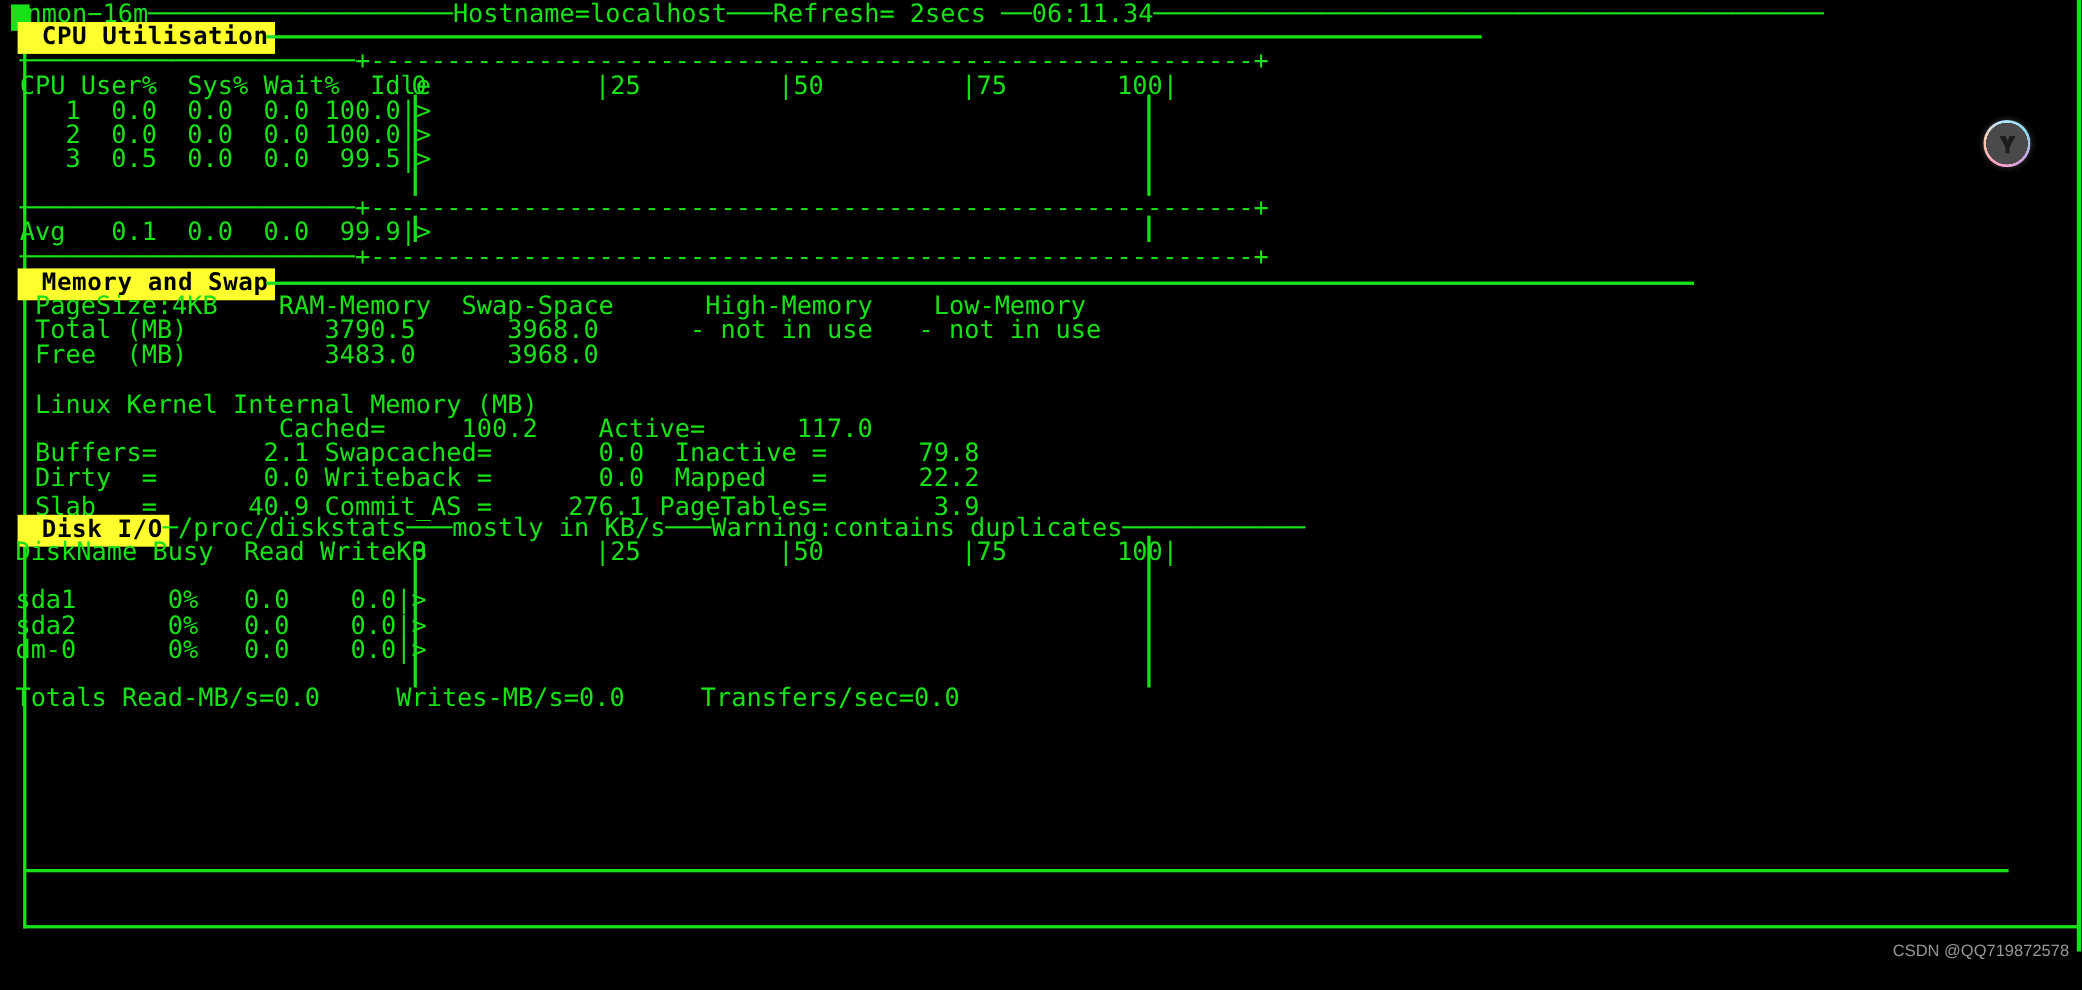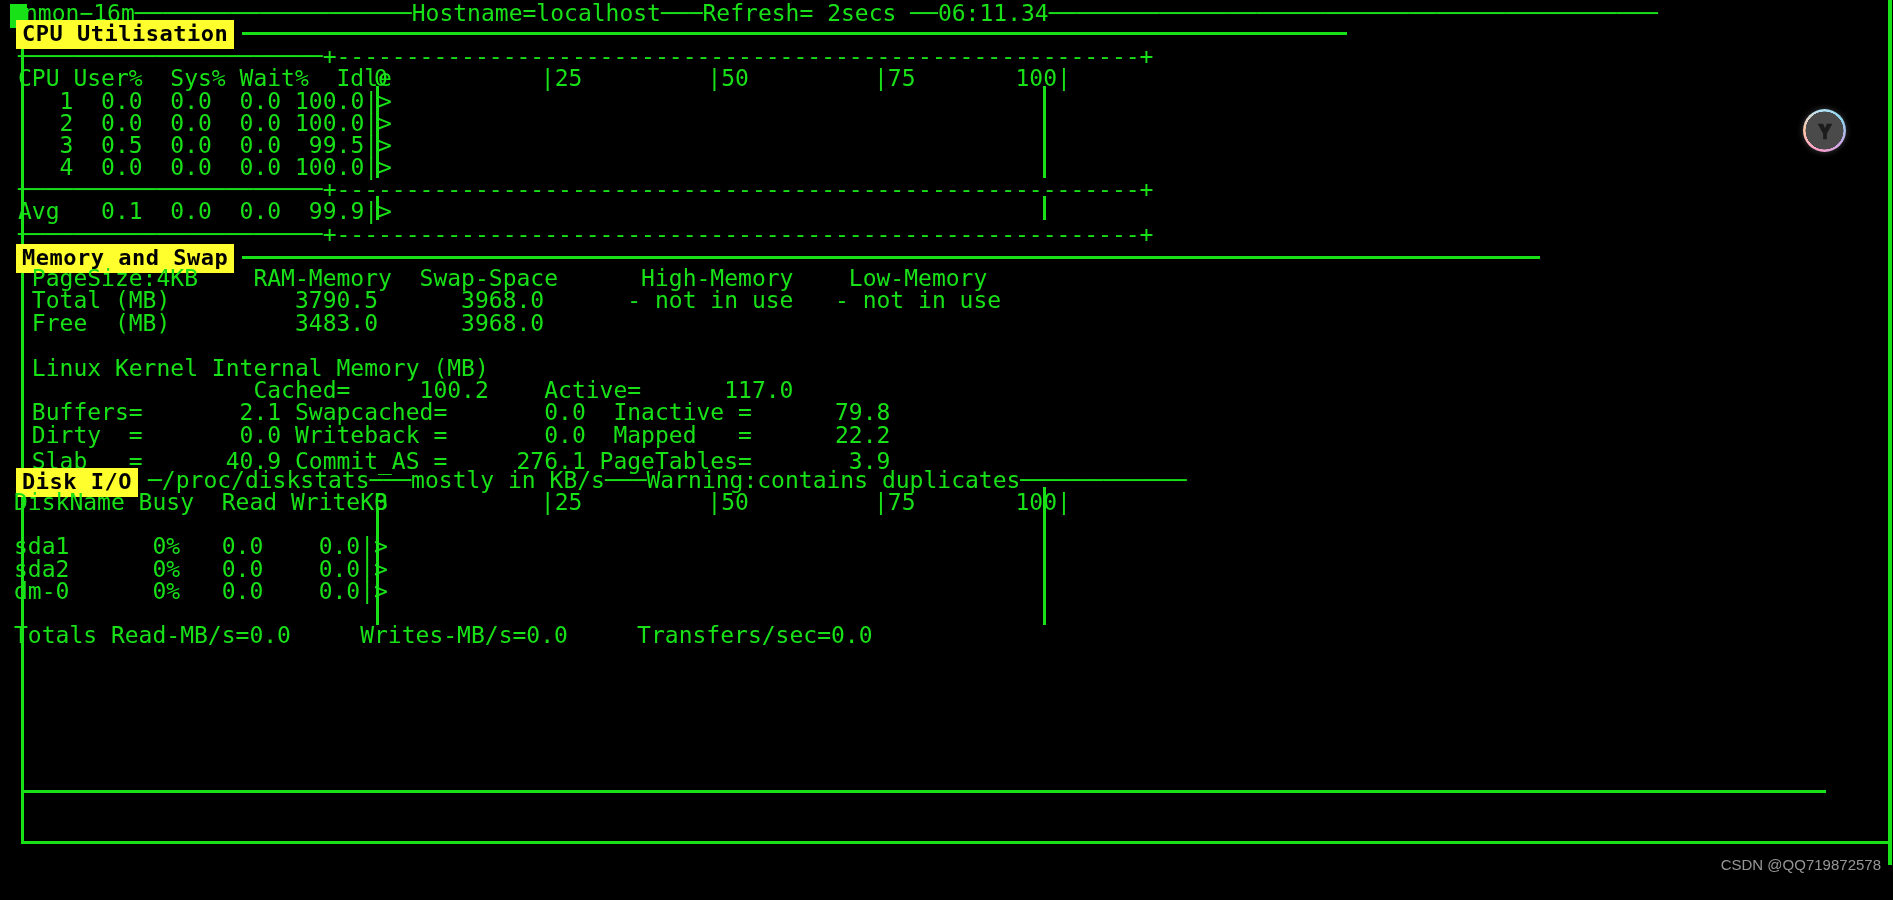--- a/index.html
+++ b/index.html
@@ -92,21 +92,21 @@
   }
 
   
   .banner {
     position: absolute;
     background: #ffff2e;
     color: #000000;
     font-weight: bold;
     font-size: 22px;
     line-height: 26px;
-    padding: 1px 6px 2px 6px;
+    padding: 1px 6px 2px 22px;
     white-space: pre;
     font-family: "DejaVu Sans Mono", "Liberation Mono", monospace;
     letter-spacing: 0.5px;
   }
   .banner-rule {
     position: absolute;
     height: 3px;
     background: #18e118;
   }
 
@@ -175,21 +175,20 @@
 
   <div class="row" style="top:67px;"><span>CPU User%  Sys% Wait%  Idle</span></div>
   <div class="row" style="left:374px; top:67px;"><span>0</span><span style="display:inline-block;width:153px;"></span><span>|25</span><span style="display:inline-block;width:125px;"></span><span>|50</span><span style="display:inline-block;width:125px;"></span><span>|75</span><span style="display:inline-block;width:100px;"></span><span>100|</span></div>
 
   <div class="row" style="top:90px;"><span>   1</span><span>  0.0</span><span>  0.0</span><span>  0.0</span><span> 100.0</span><span>|</span><span>&gt;</span></div>
 
   <div class="row" style="top:112px;"><span>   2</span><span>  0.0</span><span>  0.0</span><span>  0.0</span><span> 100.0</span><span>|</span><span>&gt;</span></div>
 
   <div class="row" style="top:134px;"><span>   3</span><span>  0.5</span><span>  0.0</span><span>  0.0</span><span>  99.5</span><span>|</span><span>&gt;</span></div>
 
-  <div class="row" style="top:156px;"><span>   4</span><span>  0.0</span><span>  0.0</span><span>  0.0</span><span> 100.0</span><span>|</span><span>&gt;</span></div>
 
   <div class="row" style="top:178px;">──────────────────────+----------------------------------------------------------+</div>
 
   <div class="row" style="top:200px;"><span>Avg </span><span>  0.1</span><span>  0.0</span><span>  0.0</span><span>  99.9</span><span>|</span><span>&gt;</span></div>
 
   <div class="row" style="top:223px;">──────────────────────+----------------------------------------------------------+</div>
 
   <div class="vbar" style="left:376px; top:86px; height:92px;"></div>
   <div class="vbar" style="left:376px; top:196px; height:24px;"></div>
   <div class="vbar" style="left:1043px; top:86px; height:92px;"></div>

